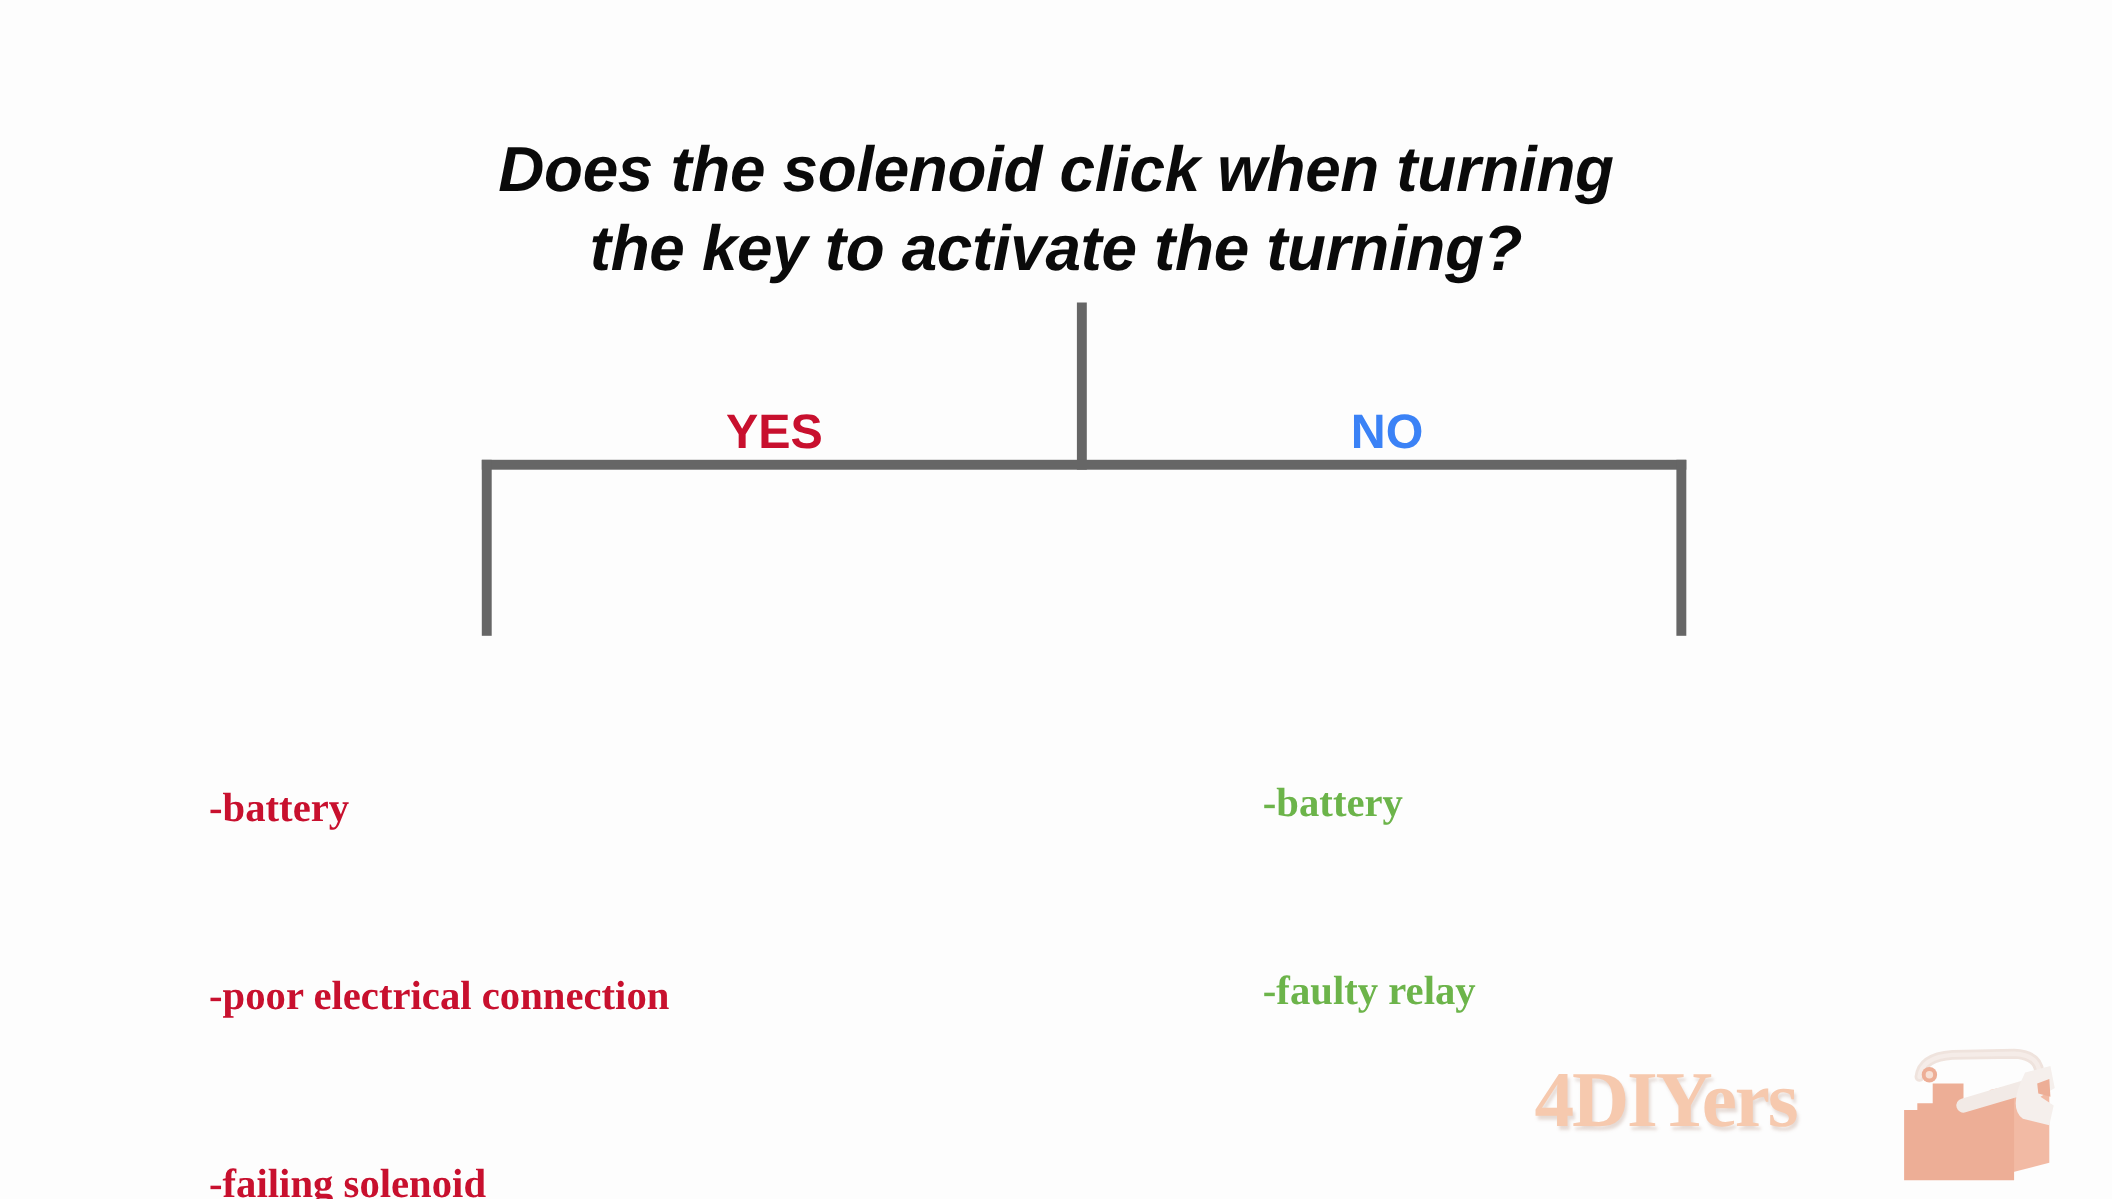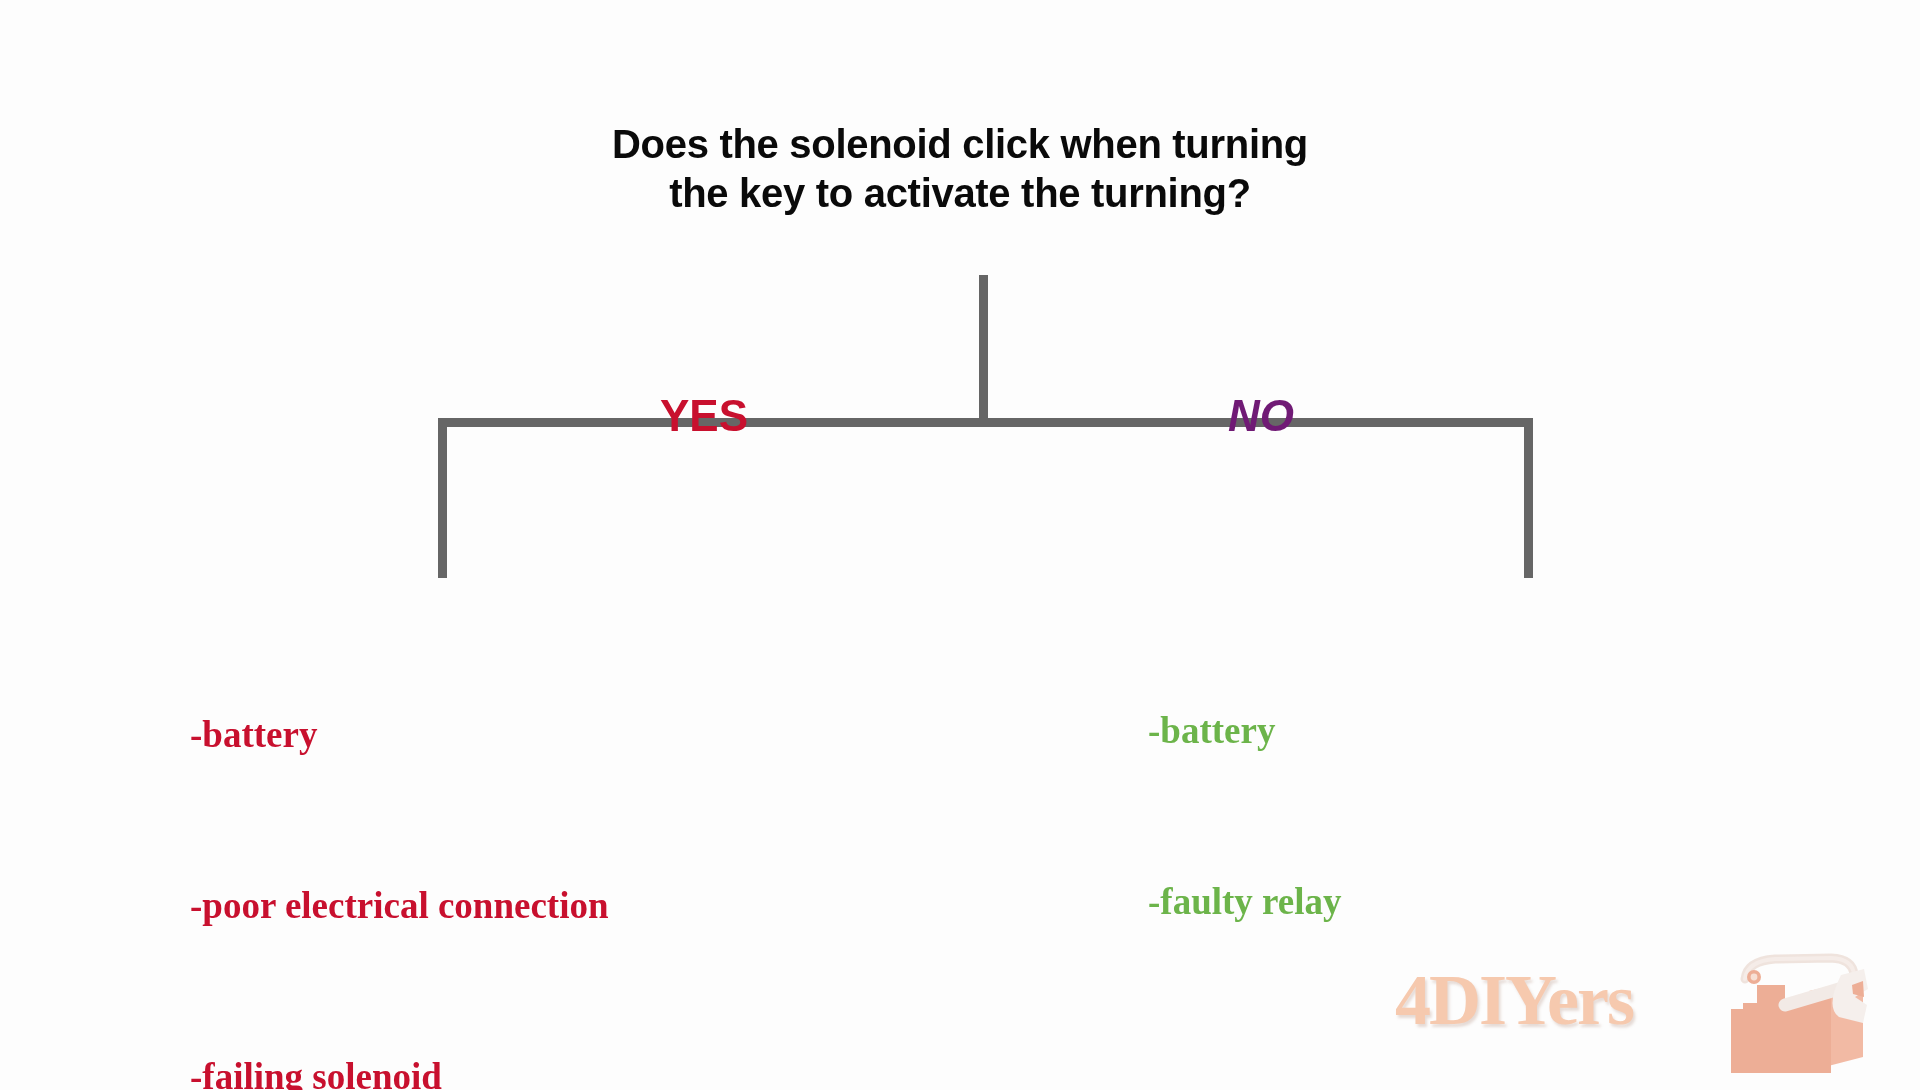--- a/index.html
+++ b/index.html
@@ -16,25 +16,26 @@
     font-family: "Liberation Sans", sans-serif;
   }
 
   
   #question-title {
     position: absolute;
     left: 360px;
     top: 120px;
     width: 1200px;
     text-align: center;
-    font-size: 40px;
+    font-size: 58px;
     font-weight: bold;
     line-height: 1.22;
     color: #0a0a0a;
     letter-spacing: -0.3px;
+    font-style: italic;
   }
   #question-title .tline { display: block; white-space: pre; }
 
   
   .connector {
     position: absolute;
     background: #666666;
   }
   #connector-stem {
     left: 979px;
@@ -60,32 +61,30 @@
     width: 9px;
     height: 160px;
   }
 
   
   .branch-label {
     position: absolute;
     font-size: 44px;
     font-weight: bold;
     white-space: pre;
-    margin-top: 23px;
   }
   #branch-label-yes {
     left: 660px;
     top: 368px;
     color: #C8102E;
   }
   #branch-label-no {
     left: 1228px;
     top: 368px;
-    color: #701a75;
-    font-style: italic;
+    color: #3b82f6;
   }
 
   
   .cause-list {
     position: absolute;
     font-size: 37px;
     font-weight: bold;
     line-height: 57px;
     white-space: pre;
   }

